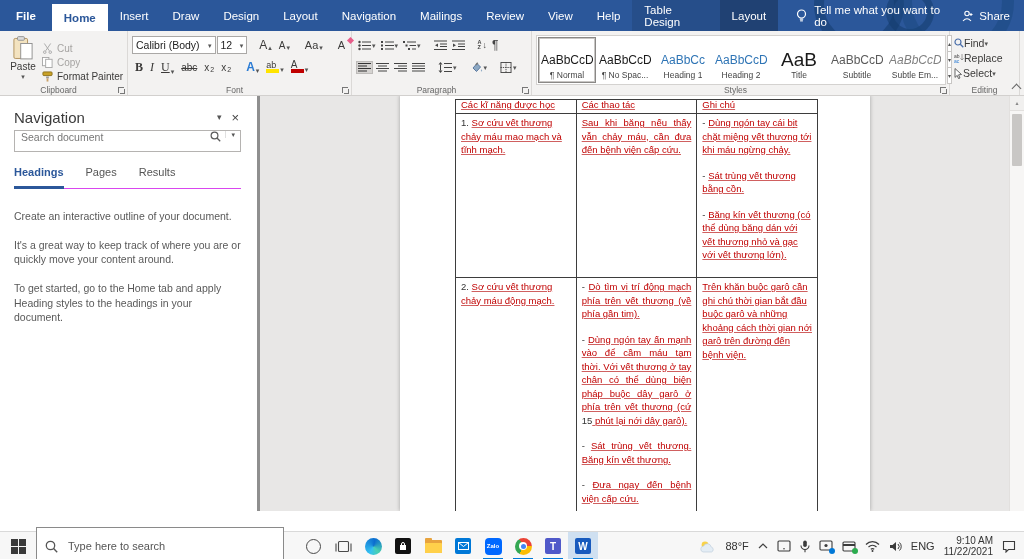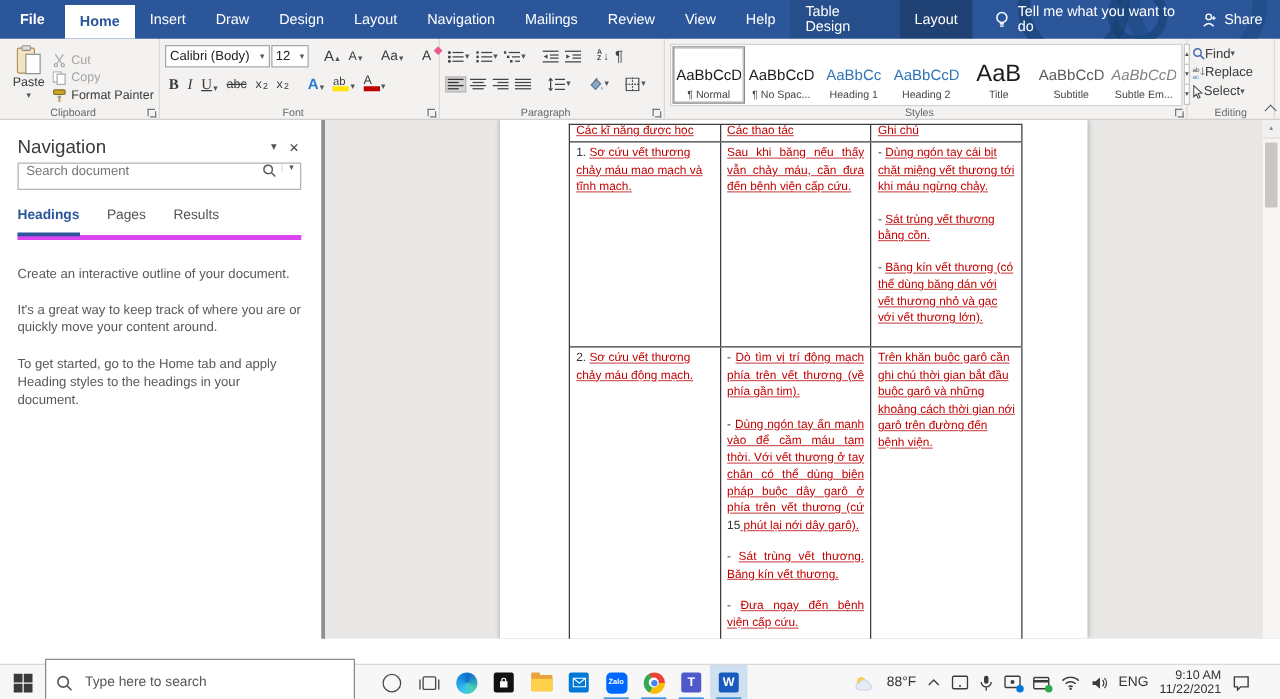--- a/index.html
+++ b/index.html
@@ -100,21 +100,21 @@
   .np-head{display:flex;align-items:center;}
   .np-title{font-size:15px;color:#3b3b3b;}
   .np-head .sp{margin-left:auto;color:#555;font-size:9px;padding:0 8px;}
   .np-close{color:#444;font-size:13px;padding:0 2px;}
   .np-search{margin-top:4px;height:20px;border:1px solid #b5b3b1;display:flex;align-items:flex-start;background:#fff;}
   .np-search input{flex:1;border:none;outline:none;font-size:10.5px;padding:0 6px;color:#333;
     font-family:"Liberation Sans",sans-serif;background:transparent;}
   .np-search input::placeholder{color:#767676;}
   .np-search .mag{padding:0 4px;display:flex;align-items:center;}
   .np-search .caret{padding:0 5px;border-left:1px solid #e0e0e0;}
-  .np-tabs{display:flex;gap:22px;margin-top:14px;font-size:11px;color:#555;border-bottom:4px solid #d946ef;padding-bottom:6px;}
+  .np-tabs{display:flex;gap:22px;margin-top:14px;font-size:11px;color:#555;border-bottom:1px solid #d946ef;padding-bottom:6px;}
   .np-tab{position:relative;padding-bottom:4px;}
   .np-tab.active{color:#2b579a;font-weight:bold;}
   .np-tab.active:after{content:"";position:absolute;left:0;right:0;bottom:-7px;height:3px;background:#2b579a;}
   .np-body{margin-top:20px;font-size:10.5px;color:#595959;line-height:1.4;}
   .np-body p{margin:0 0 14px;}
 
   .canvas{position:relative;flex:1;background:#e8e7e6;overflow:hidden;}
   .page{position:absolute;left:140px;top:0;bottom:0;width:470px;background:#fff;
     box-shadow:0 0 4px rgba(0,0,0,.3);}
   .ttable{position:absolute;left:55px;top:4px;width:363px;border-left:1px solid #3d3d3d;border-top:1px solid #3d3d3d;box-sizing:border-box;}
@@ -175,21 +175,21 @@
   .zalo{width:17px;height:17px;background:#0068ff;border-radius:4px;color:#fff;font-size:6px;font-weight:bold;
     display:flex;align-items:center;justify-content:center;}
   .chrome{position:relative;width:17px;height:17px;border-radius:50%;
     background:conic-gradient(from -30deg,#ea4335 0 33%,#fbbc05 33% 66%,#34a853 66% 100%);}
   .chrome:before{content:"";position:absolute;left:4.5px;top:4.5px;width:8px;height:8px;background:#fff;border-radius:50%;}
   .chrome:after{content:"";position:absolute;left:6px;top:6px;width:5px;height:5px;background:#4285f4;border-radius:50%;}
   .teams{width:16px;height:16px;background:#5059c9;border-radius:2px;color:#fff;font-weight:bold;font-size:10px;
     display:flex;align-items:center;justify-content:center;}
   .wordicn{width:16px;height:16px;background:#185abd;border-radius:2px;color:#fff;font-weight:bold;font-size:10px;
     display:flex;align-items:center;justify-content:center;}
-  .tray{margin-left:auto;display:flex;align-items:center;gap:9px;padding-right:24px;}
+  .tray{margin-left:auto;display:flex;align-items:center;gap:9px;padding-right:8px;}
   .tray .titem{display:flex;align-items:center;justify-content:center;position:relative;}
   .badge{position:absolute;right:-2px;bottom:-2px;width:6px;height:6px;border-radius:50%;}
   .badge.blue{background:#0078d7;}
   .badge.green{background:#2bab4e;}
   .clock{text-align:right;font-size:10px;line-height:11px;color:#333;}
   .chevexp{font-size:9px;color:#444;}
   svg{display:block;}
 </style>
 </head>
 <body>

